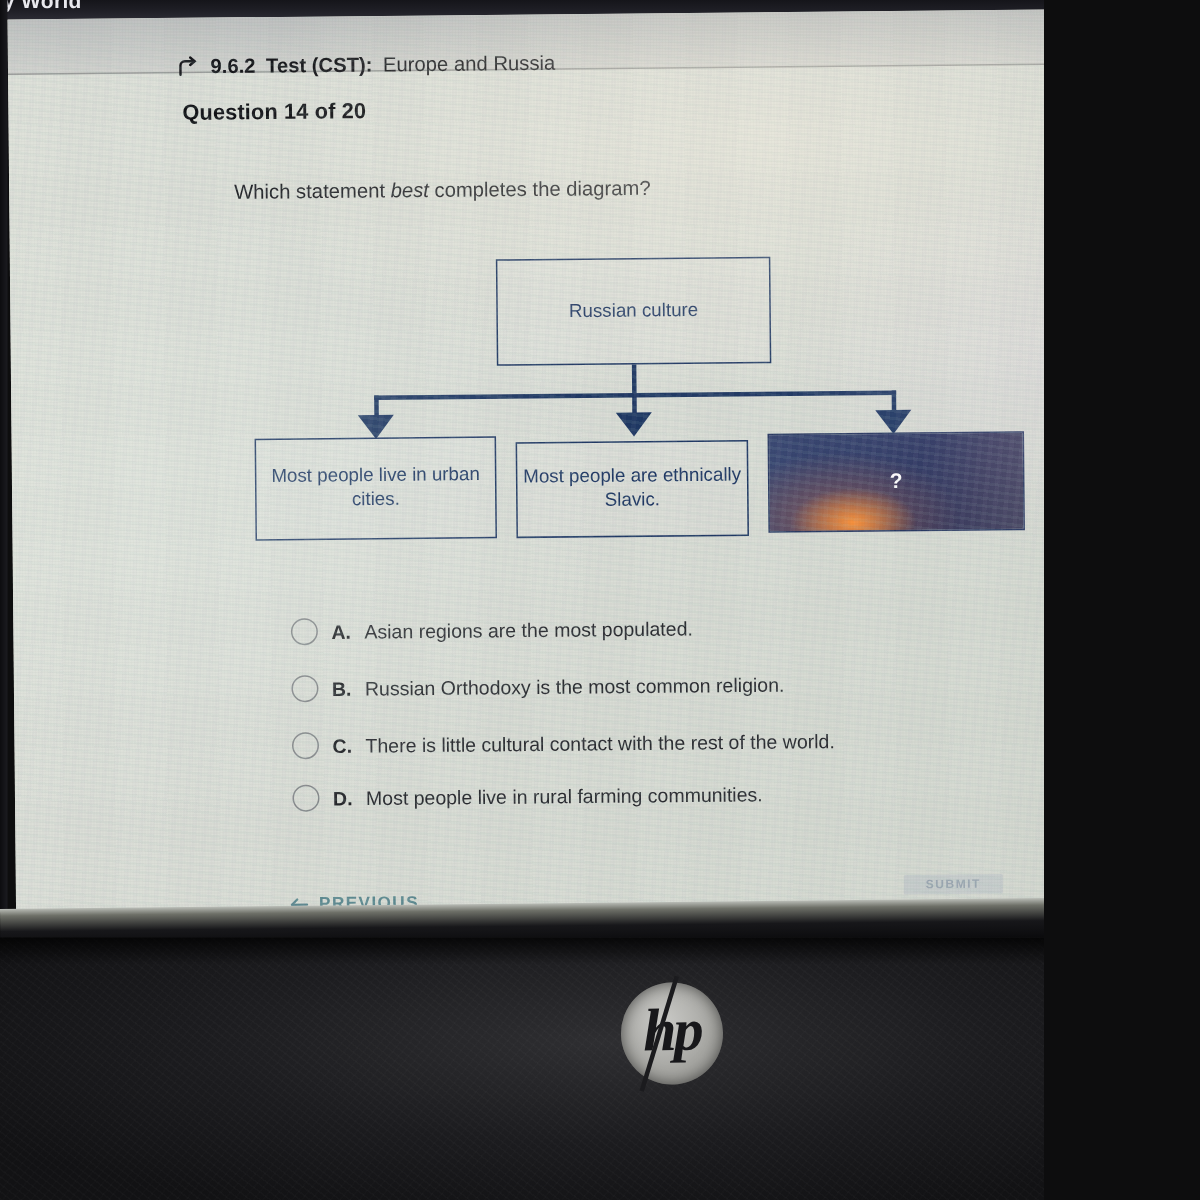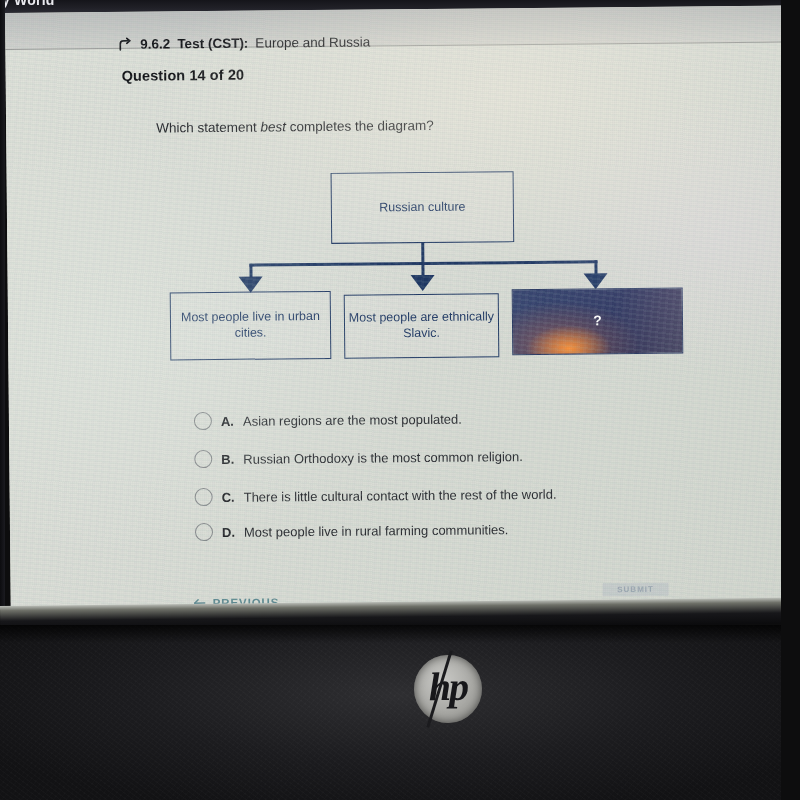--- a/index.html
+++ b/index.html
@@ -4,21 +4,21 @@
 <style>
   html,body{margin:0;padding:0;}
   body{
     width:800px;height:800px;overflow:hidden;
     background:#0d0d0e;
     font-family:"Liberation Sans", sans-serif;
     position:relative;
   }
 
   
-  #photo{position:absolute;inset:0;width:781px;height:800px;overflow:hidden;}
+  #photo{position:absolute;inset:0;width:696px;height:800px;overflow:hidden;}
 
   
   .top-dark{
     position:absolute;left:0;top:0;width:800px;height:13px;
     background:linear-gradient(180deg,#15151a 0%,#202027 60%,#2b2b33 100%);
     overflow:hidden;
   }
   .top-dark-text{
     position:absolute;left:2px;top:-8px;
     font-size:14px;font-weight:bold;color:#e9e9ee;letter-spacing:.2px;

